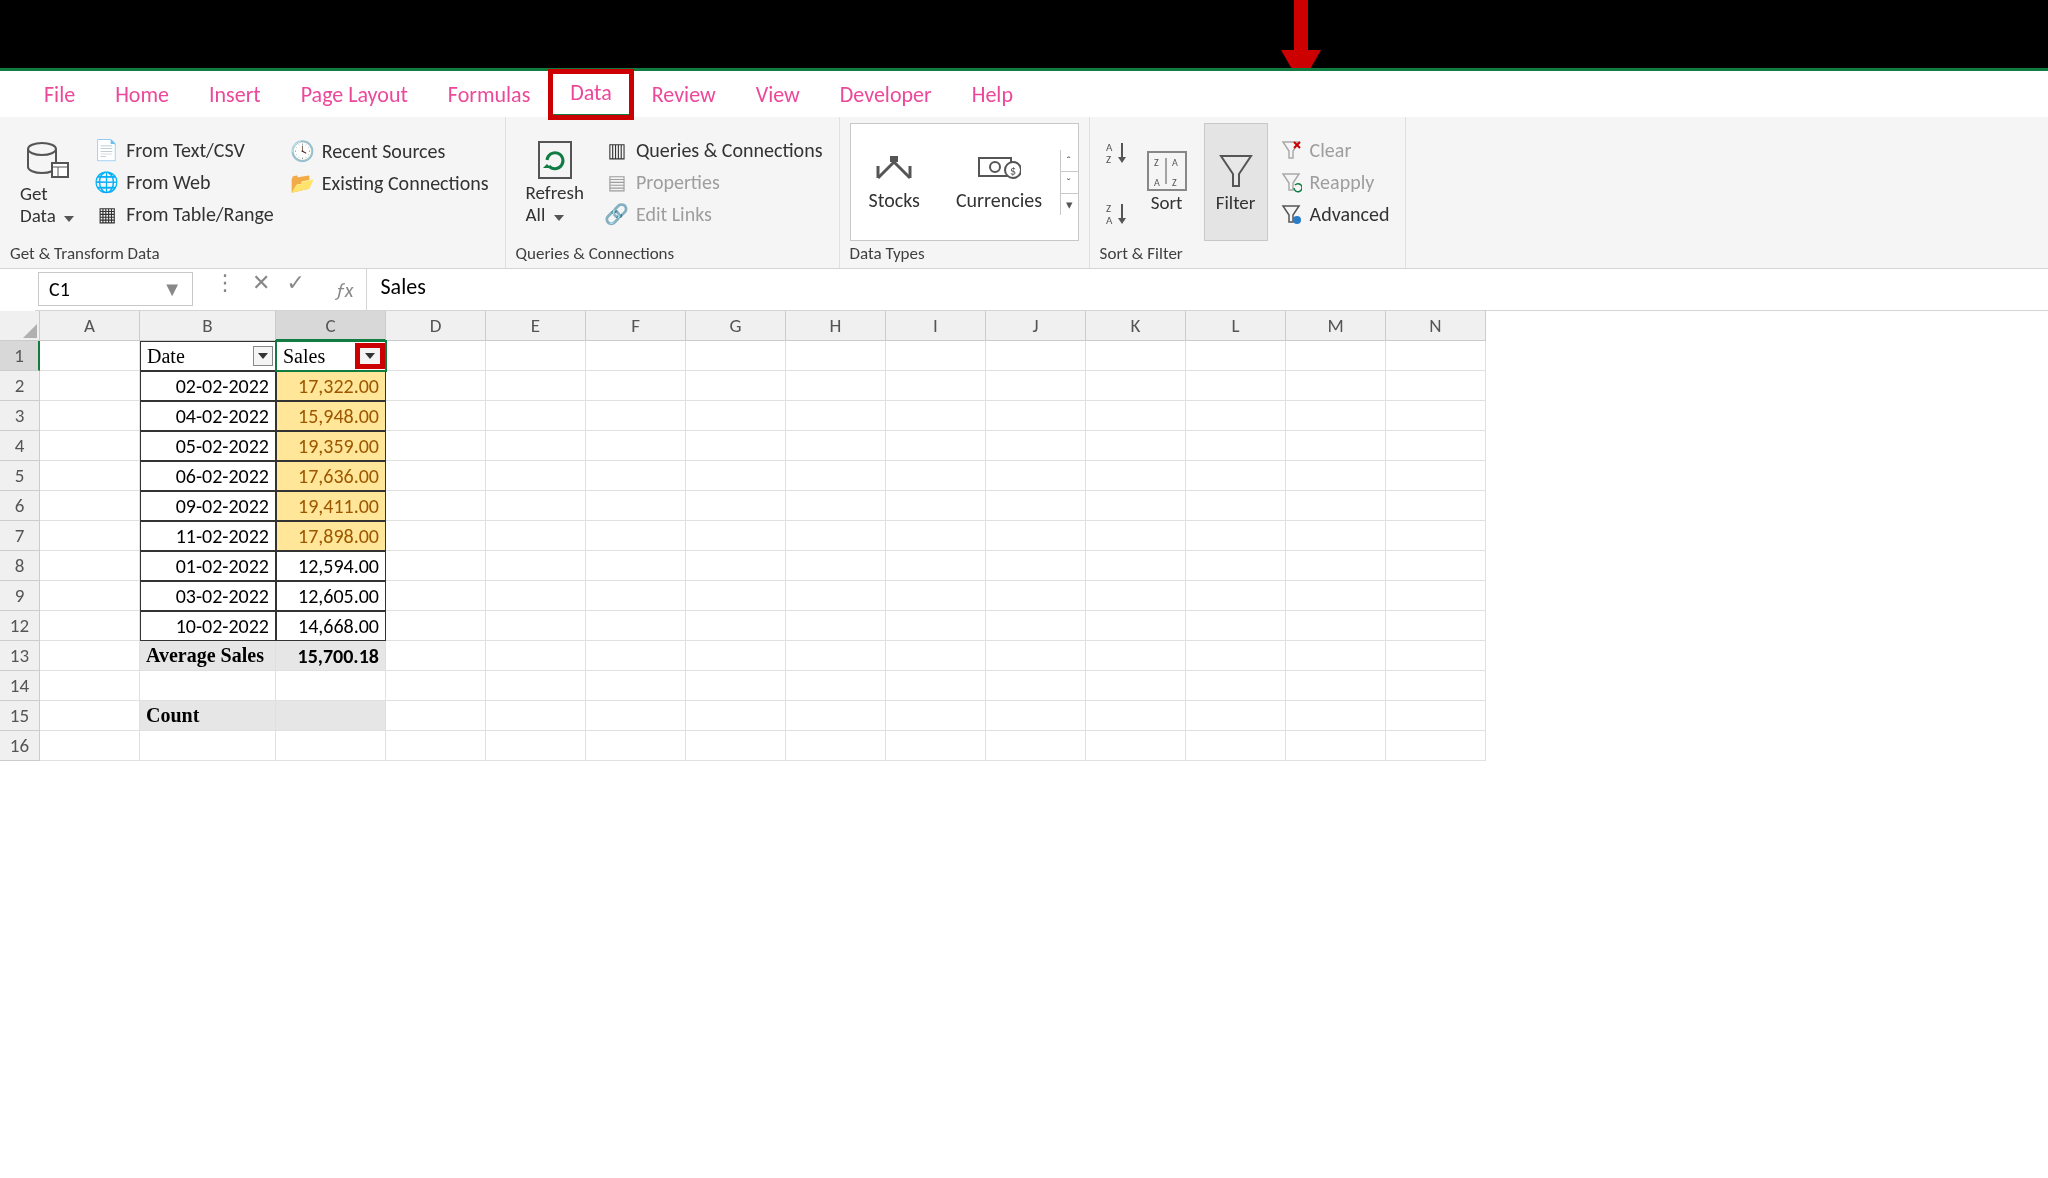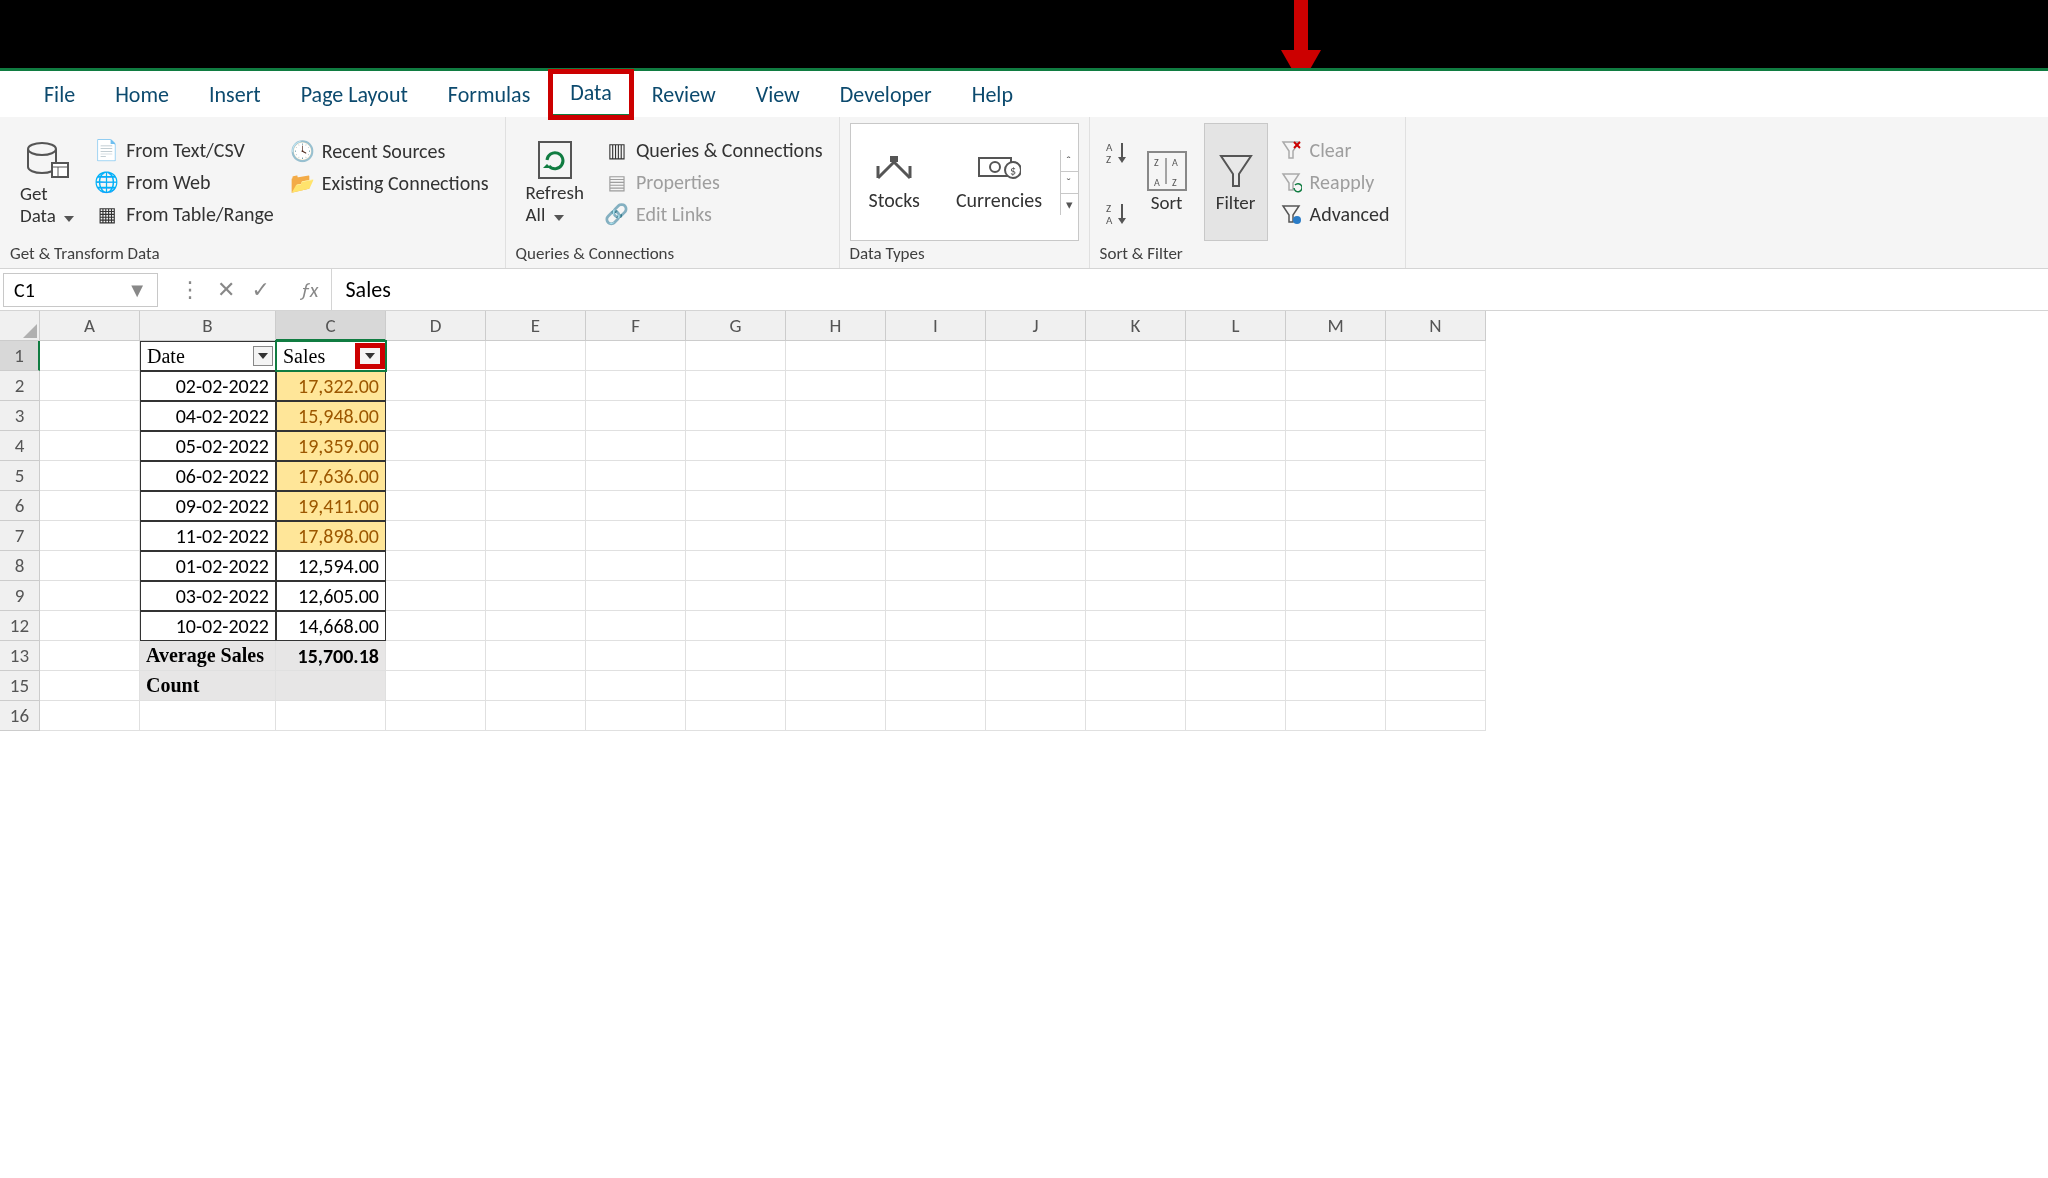--- a/index.html
+++ b/index.html
@@ -24,21 +24,21 @@
     display: flex;
     align-items: center;
     background: #fff;
     height: 46px;
     padding-left: 24px;
     gap: 0;
   }
   .tab {
     padding: 8px 20px;
     font-size: 22px;
-    color: #0c4a6e;
+    color: #ec4899;
     cursor: pointer;
     position: relative;
   }
   .tab.active {
     border-bottom: 4px solid #107c41;
   }
   .ribbon {
     display: flex;
     background: #f5f5f5;
     border-bottom: 1px solid #d4d4d4;
@@ -73,24 +73,25 @@
   .small-btn.disabled { color: #9e9e9e; }
   .icon-box { width: 22px; height: 22px; display: inline-flex; align-items: center; justify-content: center;}
   .data-types { display:flex; align-items:center; border:1px solid #c8c8c8; background:#fff;}
   .dt-item {padding:12px 18px; text-align:center; font-size:20px; color:#333; display:flex; flex-direction:column; align-items:center; gap:6px;}
   .dt-nav {display:flex; flex-direction:column; border-left:1px solid #c8c8c8;}
   .dt-nav div {padding:3px 5px; font-size:13px; color:#555; border-bottom:1px solid #c8c8c8; cursor:pointer;}
   .dt-nav div:last-child {border-bottom:none;}
 
   .formula-bar {
     display: flex;
-    align-items: center;
+    align-items: flex-start;
     height: 42px;
     border-bottom: 1px solid #d4d4d4;
     background: #fff;
+    margin-left: 35px;
   }
   .name-box {
     width: 155px;
     padding: 4px 10px;
     border: 1px solid #c8c8c8;
     margin: 3px;
     background: #fff;
     font-size: 20px;
     display:flex; justify-content:space-between; align-items:center;
   }
@@ -563,20 +564,37 @@
           <div class="cell w-rest"></div>
           <div class="cell w-rest"></div>
           <div class="cell w-rest"></div>
           <div class="cell w-rest"></div>
           <div class="cell w-rest"></div>
           <div class="cell w-rest"></div>
           <div class="cell w-rest"></div>
           <div class="cell w-rest"></div>
 </div>
         <div class="row">
+  <div class="row-header">14</div>
+  <div class="cell w-A"></div>
+  <div class="cell w-B"></div>
+  <div class="cell w-C"></div>
+  <div class="cell w-rest"></div>
+          <div class="cell w-rest"></div>
+          <div class="cell w-rest"></div>
+          <div class="cell w-rest"></div>
+          <div class="cell w-rest"></div>
+          <div class="cell w-rest"></div>
+          <div class="cell w-rest"></div>
+          <div class="cell w-rest"></div>
+          <div class="cell w-rest"></div>
+          <div class="cell w-rest"></div>
+          <div class="cell w-rest"></div>
+</div>
+        <div class="row">
   <div class="row-header">15</div>
   <div class="cell w-A"></div>
   <div class="cell w-B gray bold left">Count</div>
   <div class="cell w-C gray"></div>
   <div class="cell w-rest"></div>
           <div class="cell w-rest"></div>
           <div class="cell w-rest"></div>
           <div class="cell w-rest"></div>
           <div class="cell w-rest"></div>
           <div class="cell w-rest"></div>

